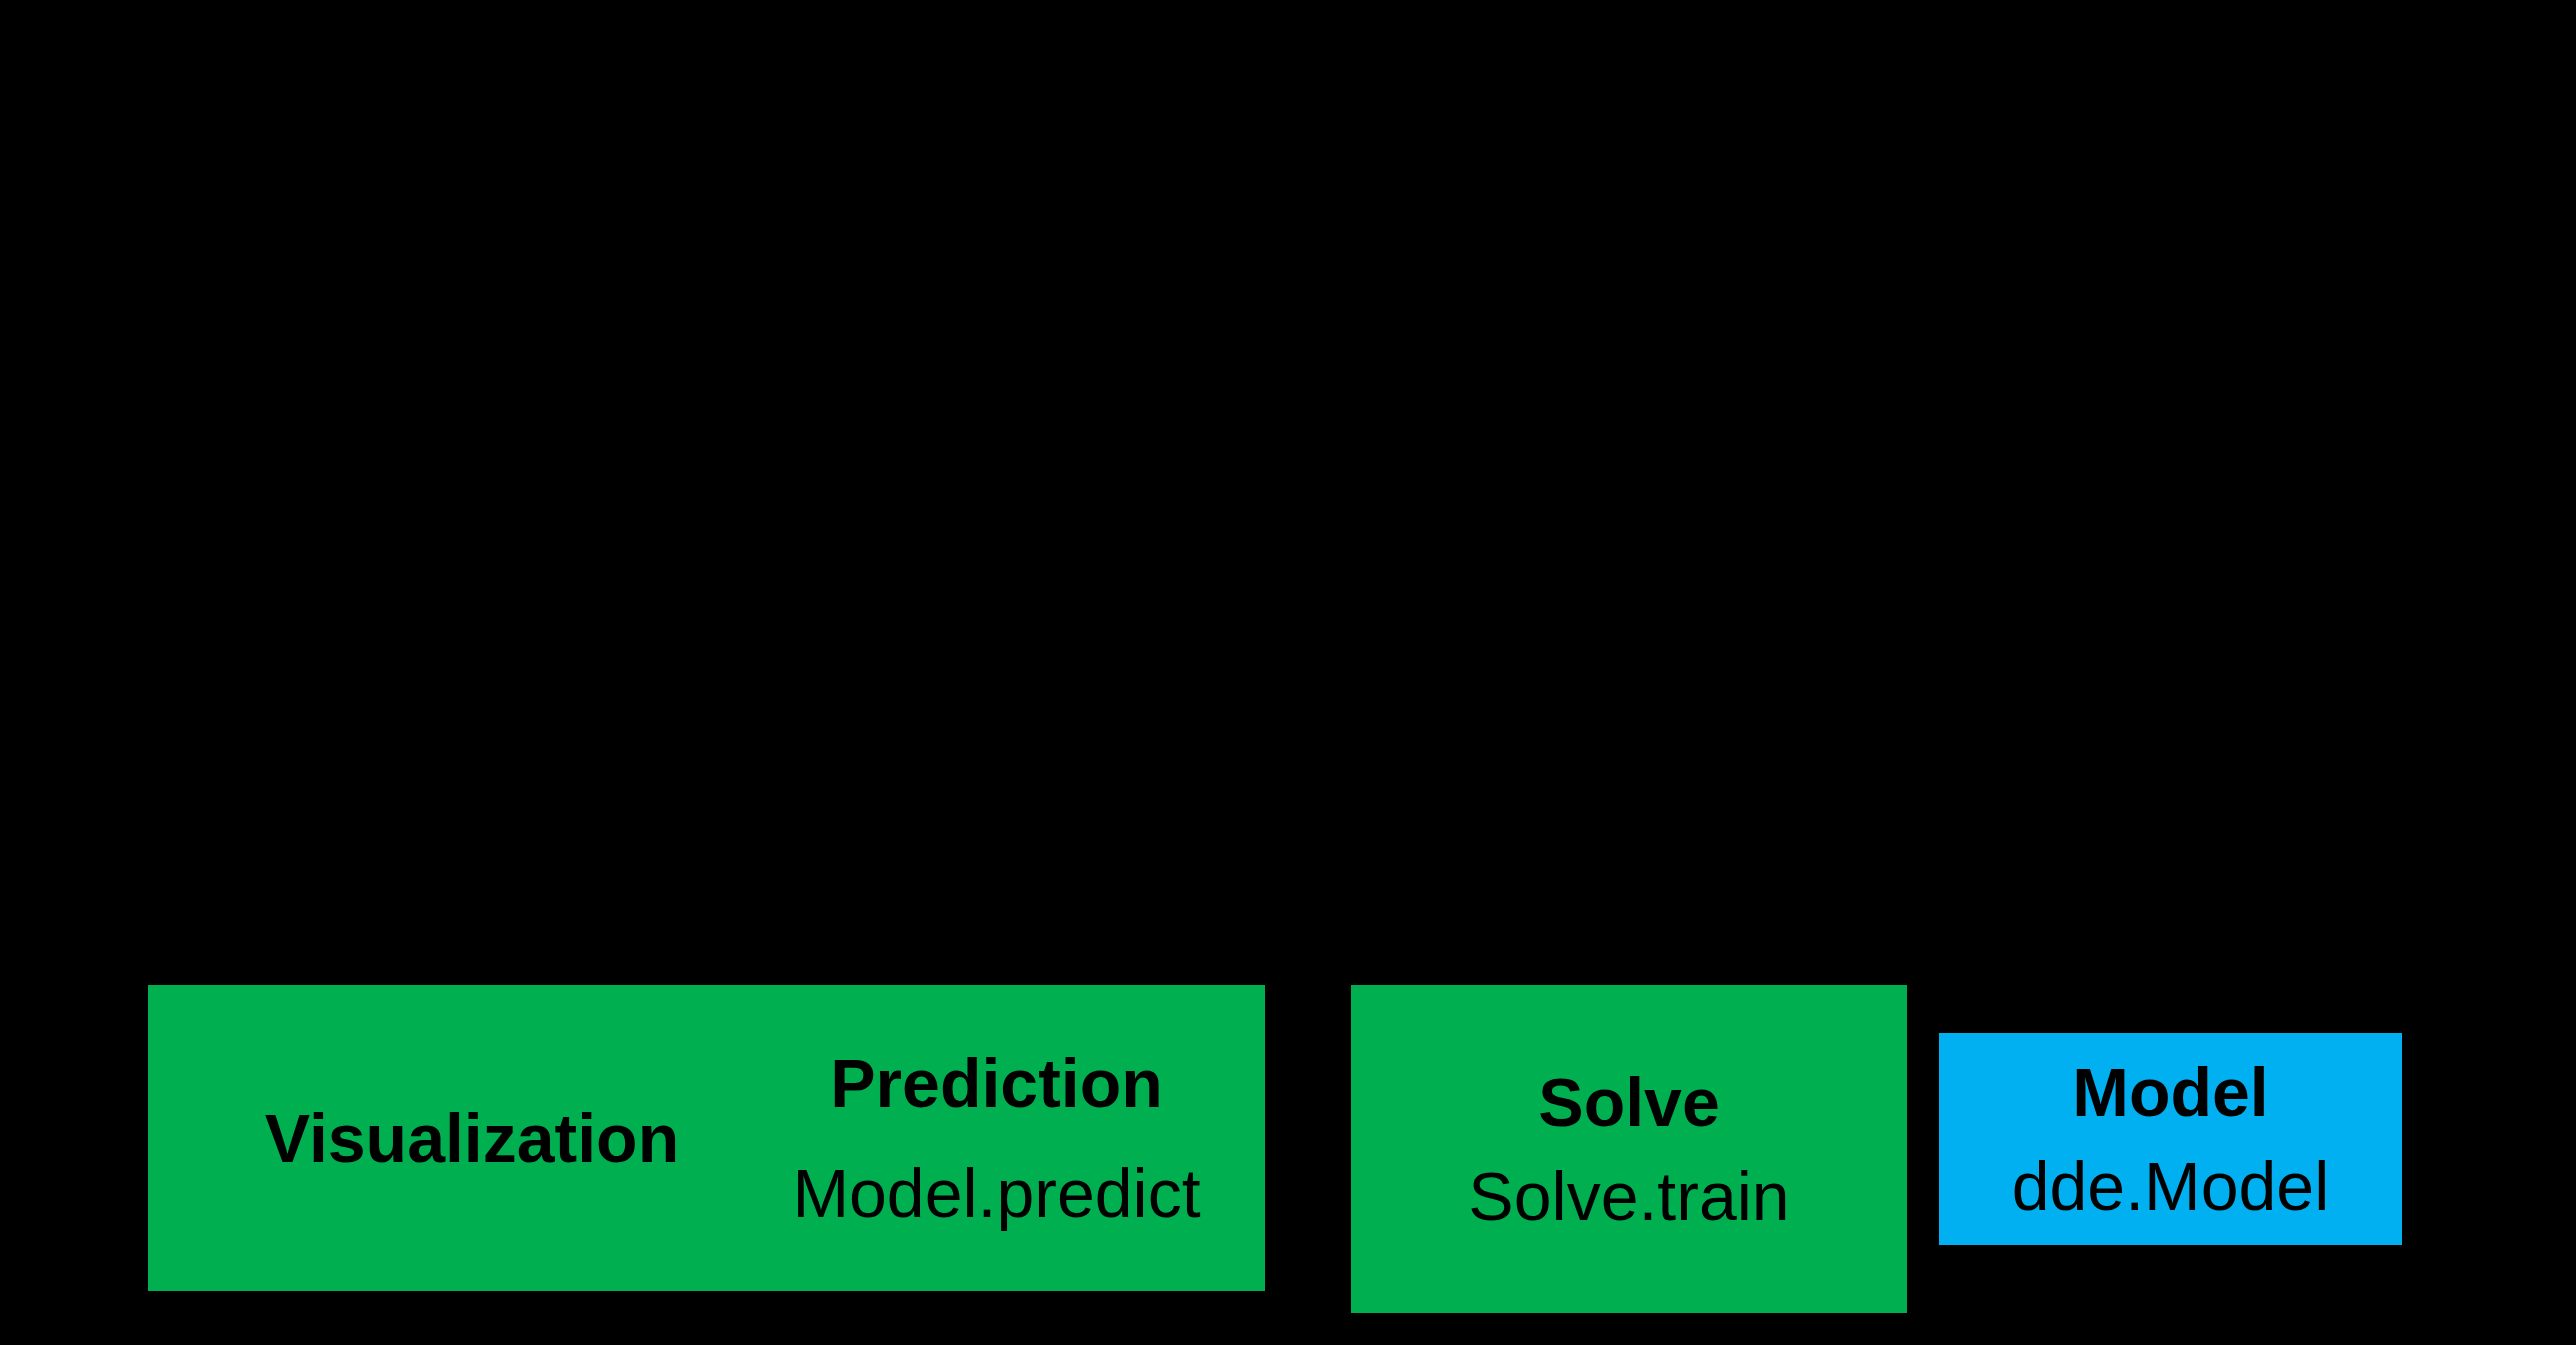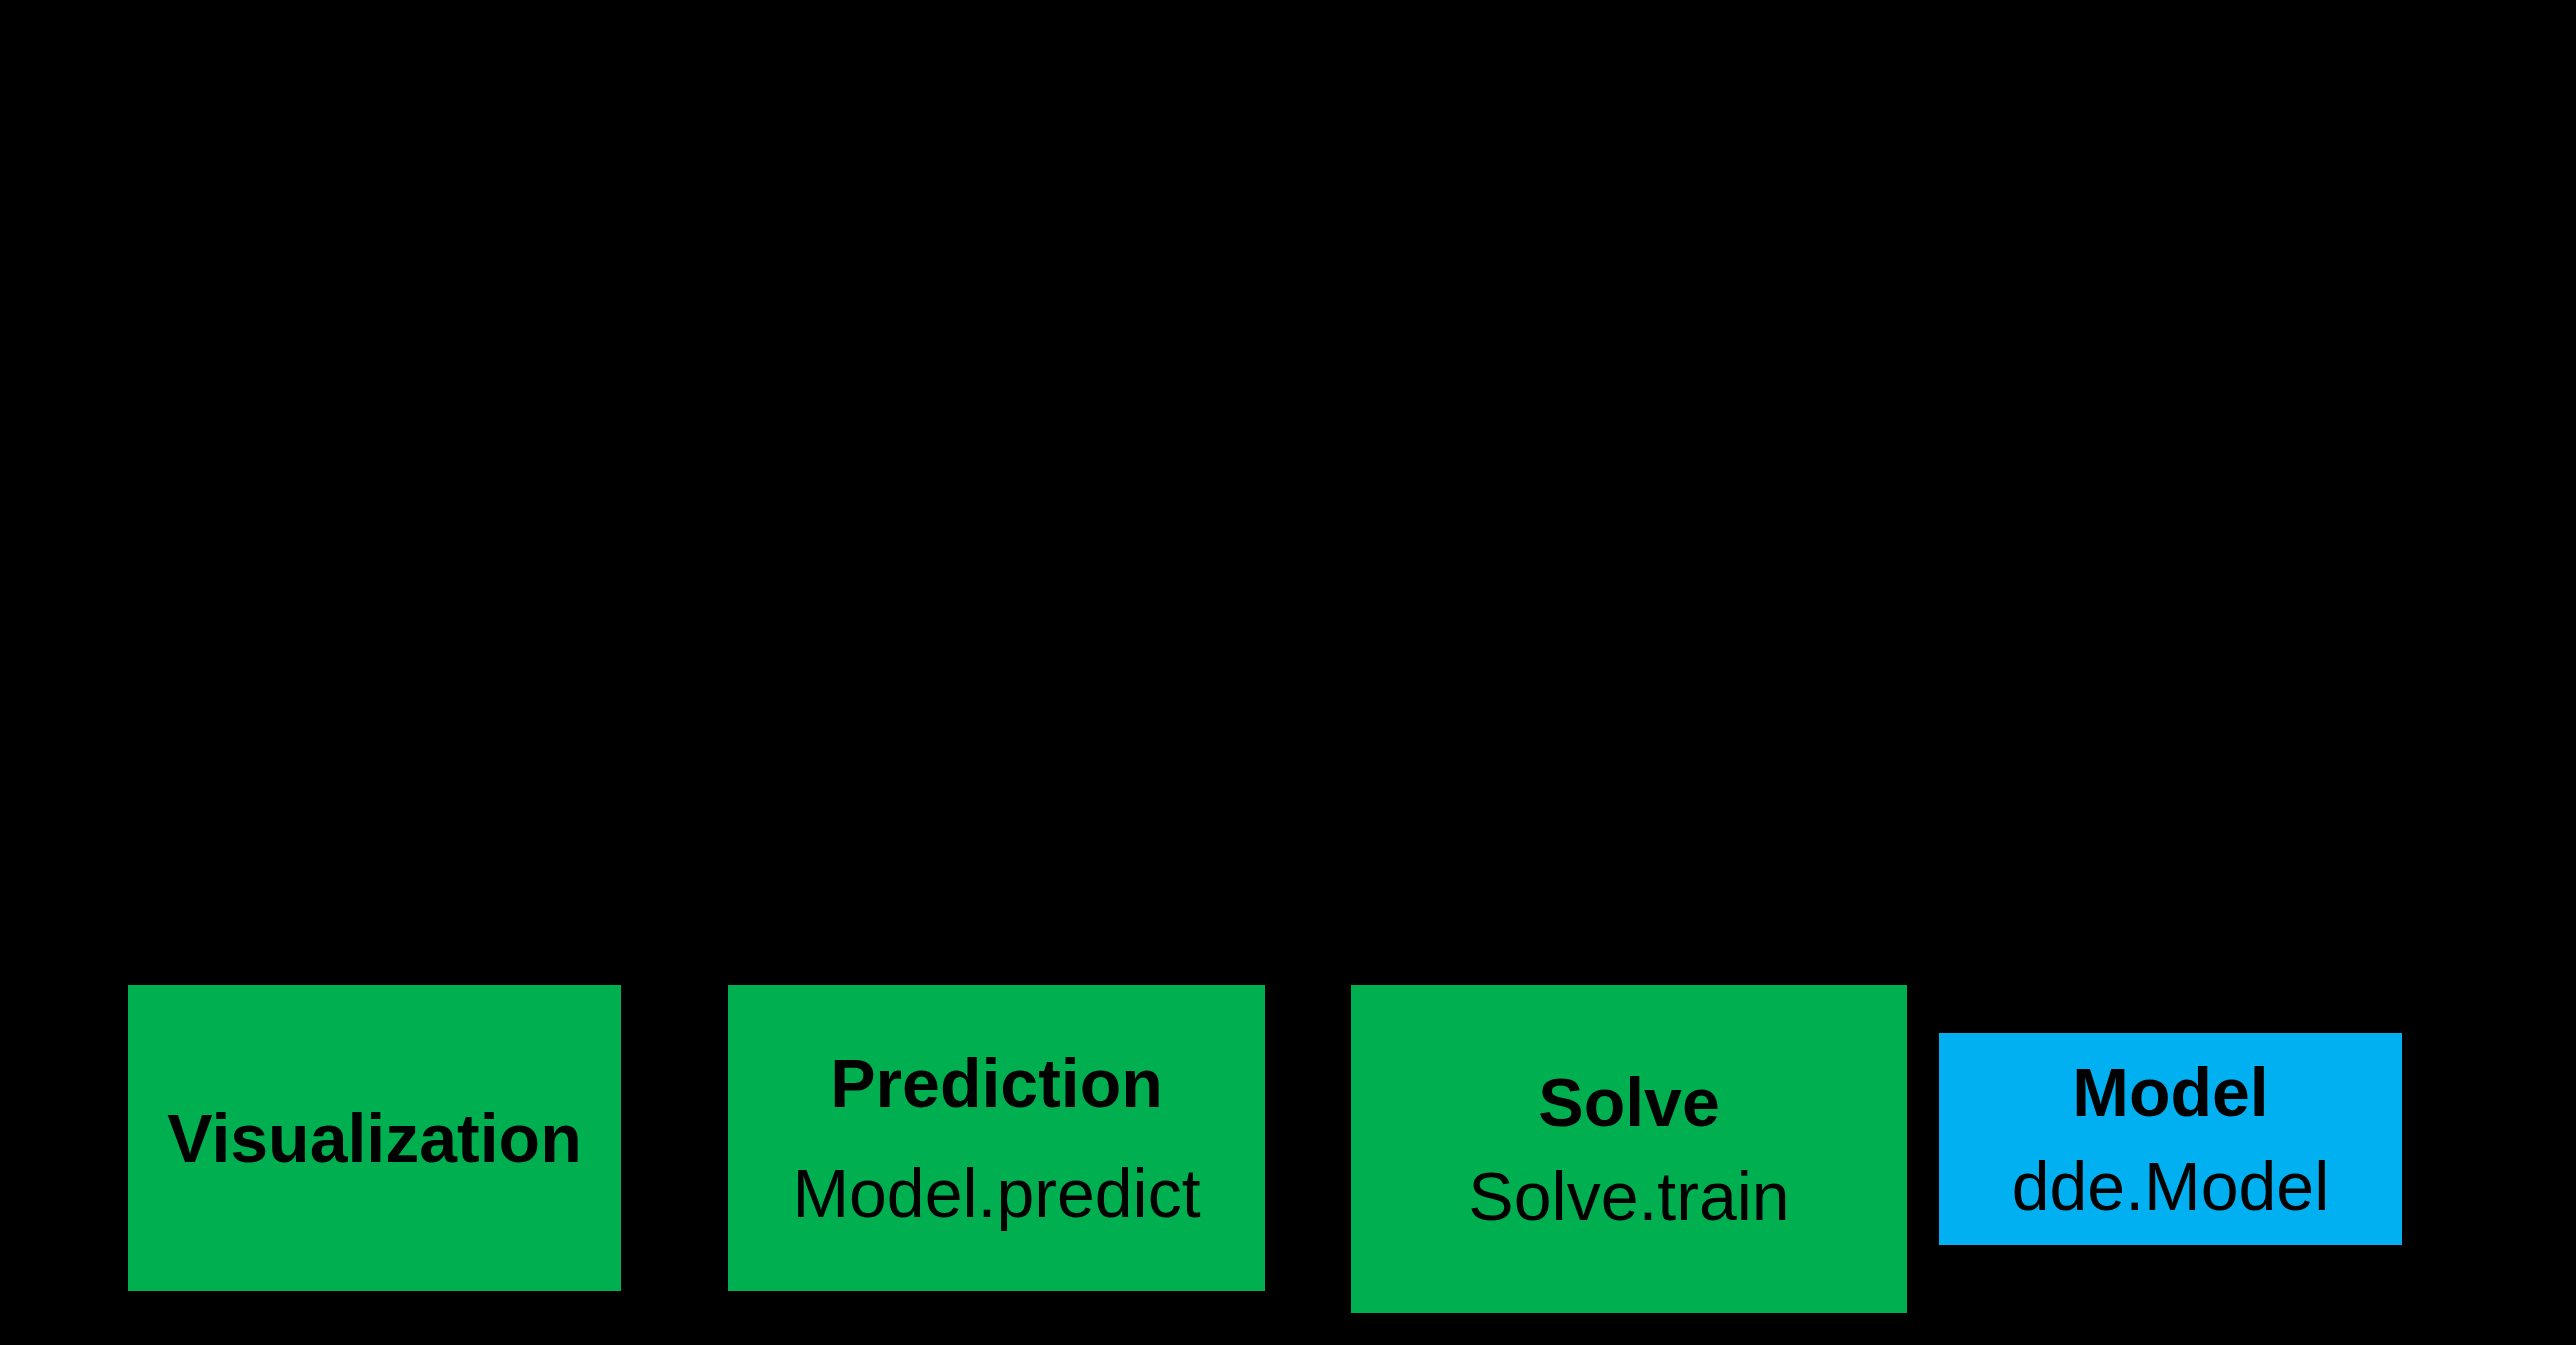--- a/index.html
+++ b/index.html
@@ -25,21 +25,21 @@
     color: #000000;
     font-size: 68px;
     line-height: 94px;
   }
   .box .title {
     font-weight: 700;
   }
   .box .line {
     font-weight: 400;
   }
-  #box-visualization { left: 128px;  top: 985px; width: 493px; height: 306px; }
+  #box-visualization { left: 148px;  top: 985px; width: 576px; height: 306px; padding-left: 36px; }
   #box-prediction    { left: 728px;  top: 985px; width: 537px; height: 306px; }
   #box-solve         { left: 1351px; top: 985px; width: 556px; height: 328px; }
   #box-model         { left: 1939px; top: 1033px; width: 463px; height: 212px; }
 </style>
 </head>
 <body>
 
 <div class="canvas">
 
   <div class="box" id="box-visualization" style="background-color: rgb(0, 176, 80);">

